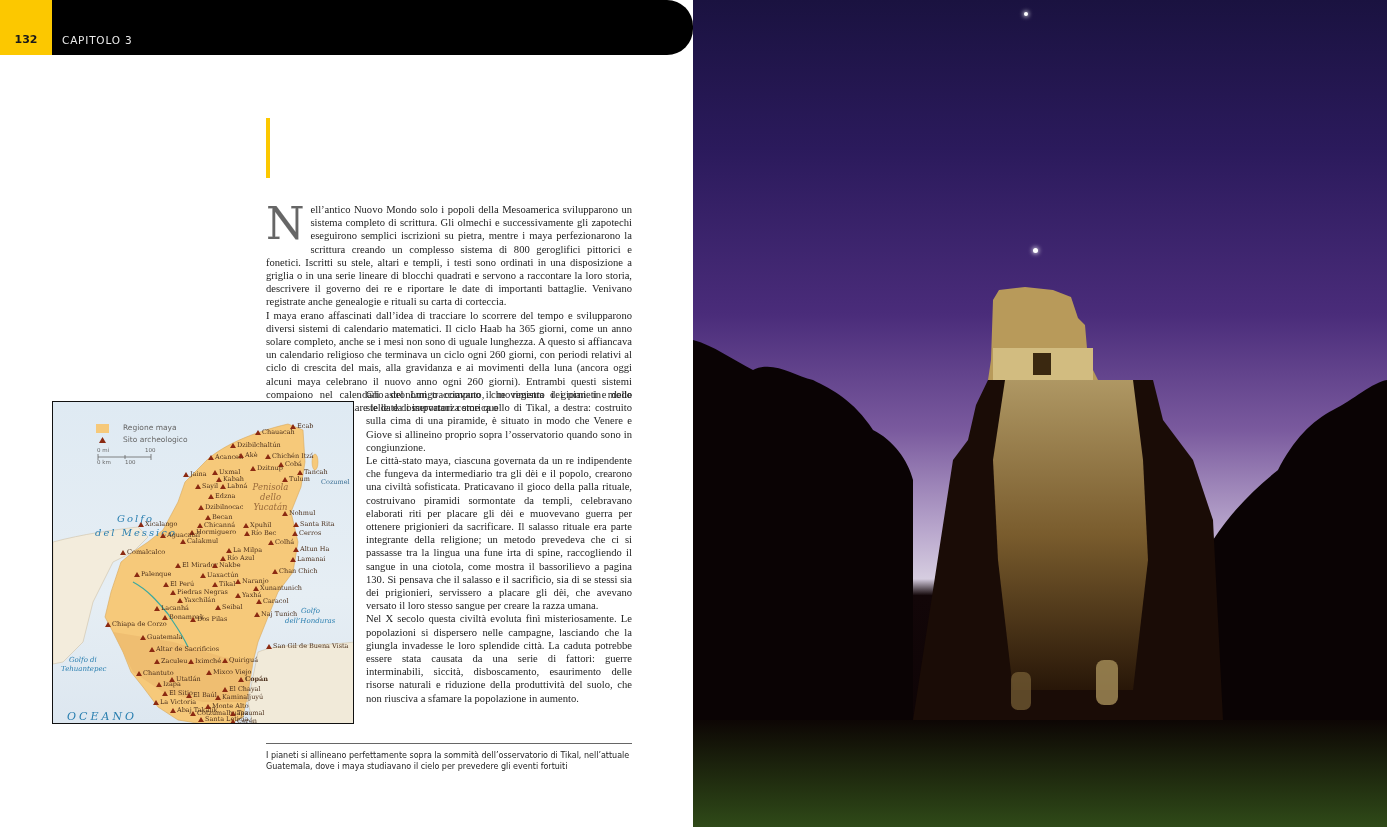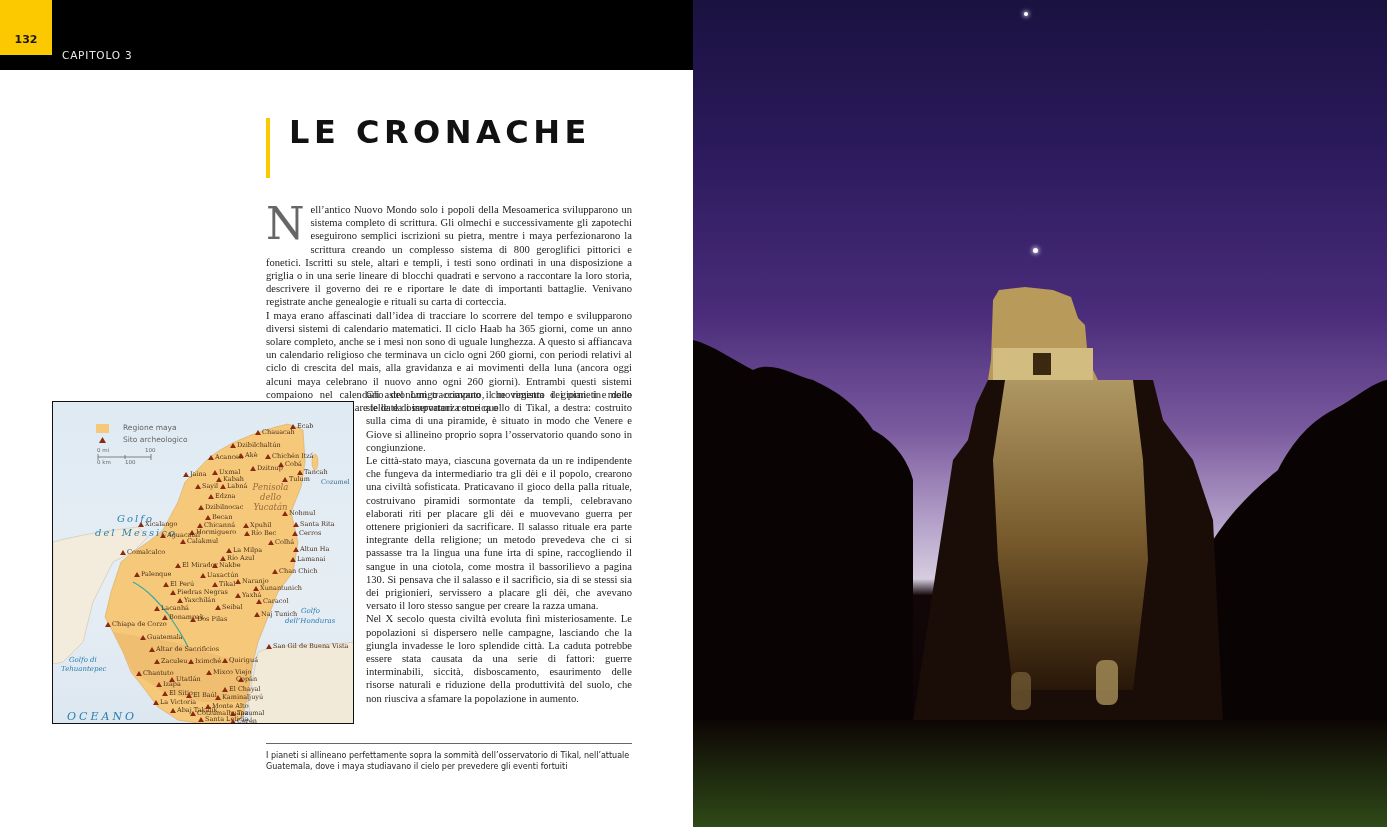--- a/index.html
+++ b/index.html
@@ -1,20 +1,20 @@
 <!DOCTYPE html>
 <html><head>
 <meta charset="utf-8">
 <style>
   * { margin:0; padding:0; box-sizing:border-box; }
   html, body { width:1387px; height:827px; overflow:hidden; background:#fff; }
   body { position:relative; font-family:"Liberation Serif", serif; color:#1a1a1a; }
 
   
-  .header { position:absolute; left:0; top:0; width:693px; height:70px; background:#000; }
+  .header { position:absolute; left:0; top:0; width:693px; height:55px; background:#000;border-radius:26px; }
   .page-num { position:absolute; left:0; top:0; width:52px; height:55px; background:#fcc800;
     font-family:"DejaVu Sans", sans-serif; font-size:11px; font-weight:bold; color:#1a1a1a;
     display:flex; align-items:flex-end; justify-content:center; padding-bottom:9px; }
   .chapter { position:absolute; left:62px; bottom:9px; font-family:"DejaVu Sans", sans-serif;
     font-size:10.5px; letter-spacing:0.8px; color:#eaeaea; }
 
   
   .title-bar { position:absolute; left:266px; top:118px; width:4px; height:60px; background:#fcc800; }
   .title { position:absolute; left:289px; top:114px; font-family:"DejaVu Sans", sans-serif;
     font-size:32px; font-weight:bold; letter-spacing:4.5px; line-height:36px; color:#111; }
@@ -50,21 +50,20 @@
 </head>
 <body>
 
 <div class="header">
   <div class="page-num">132</div>
   <div class="chapter">CAPITOLO 3</div>
 </div>
 
 <div class="title-bar"></div>
 <h1 class="title">
-  <div>LE CRONACHE</div>
 </h1>
 
 <div class="body-text col-wide">
   <p><span class="dropcap">N</span><span>ell’antico Nuovo Mondo solo i popoli della Mesoamerica svilupparono un sistema completo di scrittura. Gli olmechi e successivamente gli zapotechi eseguirono semplici iscrizioni su pietra, mentre i maya perfezionarono la scrittura creando un complesso sistema di 800 geroglifici pittorici e fonetici. Iscritti su stele, altari e templi, i testi sono ordinati in una disposizione a griglia o in una serie lineare di blocchi quadrati e servono a raccontare la loro storia, descrivere il governo dei re e riportare le date di importanti battaglie. Venivano registrate anche genealogie e rituali su carta di corteccia.</span></p>
   <p>I maya erano affascinati dall’idea di tracciare lo scorrere del tempo e svilupparono diversi sistemi di calendario matematici. Il ciclo Haab ha 365 giorni, come un anno solare completo, anche se i mesi non sono di uguale lunghezza. A questo si affiancava un calendario religioso che terminava un ciclo ogni 260 giorni, con periodi relativi al ciclo di crescita del mais, alla gravidanza e ai movimenti della luna (ancora oggi alcuni maya celebrano il nuovo anno ogni 260 giorni). Entrambi questi sistemi compaiono nel calendario del Lungo computo, che registra i giorni in modo cronologico per segnare le date di importanza storica o</p>
 </div>
 
 <div class="body-text col-narrow">
   <p>Gli astronomi tracciavano il movimento dei pianeti e delle stelle da osservatori come quello di Tikal, a destra: costruito sulla cima di una piramide, è situato in modo che Venere e Giove si allineino proprio sopra l’osservatorio quando sono in congiunzione.</p>
   <p>Le città-stato maya, ciascuna governata da un re indipendente che fungeva da intermediario tra gli dèi e il popolo, crearono una civiltà sofisticata. Praticavano il gioco della palla rituale, costruivano piramidi sormontate da templi, celebravano elaborati riti per placare gli dèi e muovevano guerra per ottenere prigionieri da sacrificare. Il salasso rituale era parte integrante della religione; un metodo prevedeva che ci si passasse tra la lingua una fune irta di spine, raccogliendo il sangue in una ciotola, come mostra il bassorilievo a pagina 130. Si pensava che il salasso e il sacrificio, sia di se stessi sia dei prigionieri, servissero a placare gli dèi, che avevano versato il loro stesso sangue per creare la razza umana.</p>
@@ -229,21 +228,21 @@
       <span class="map-label" style="left: 220px; top: 240px;">San Gil de Buena Vista</span>
       <span style="position: absolute; left: 101px; top: 257px; width: 0px; height: 0px; border-left: 3px solid transparent; border-right: 3px solid transparent; border-bottom: 5px solid rgb(139, 42, 18);"></span>
       <span class="map-label" style="left: 108px; top: 255px;">Zaculeu</span>
       <span style="position: absolute; left: 135px; top: 257px; width: 0px; height: 0px; border-left: 3px solid transparent; border-right: 3px solid transparent; border-bottom: 5px solid rgb(139, 42, 18);"></span>
       <span class="map-label" style="left: 142px; top: 255px;">Iximché</span>
       <span style="position: absolute; left: 169px; top: 256px; width: 0px; height: 0px; border-left: 3px solid transparent; border-right: 3px solid transparent; border-bottom: 5px solid rgb(139, 42, 18);"></span>
       <span class="map-label" style="left: 176px; top: 254px;">Quiriguá</span>
       <span style="position: absolute; left: 153px; top: 268px; width: 0px; height: 0px; border-left: 3px solid transparent; border-right: 3px solid transparent; border-bottom: 5px solid rgb(139, 42, 18);"></span>
       <span class="map-label" style="left: 160px; top: 266px;">Mixco Viejo</span>
       <span style="position: absolute; left: 185px; top: 275px; width: 0px; height: 0px; border-left: 3px solid transparent; border-right: 3px solid transparent; border-bottom: 5px solid rgb(139, 42, 18);"></span>
-      <span class="map-label" style="left: 183px; top: 273px;">Copán</span>
+      <span class="map-label" style="left: 192px; top: 273px; font-weight: bold;">Copán</span>
       <span style="position: absolute; left: 83px; top: 269px; width: 0px; height: 0px; border-left: 3px solid transparent; border-right: 3px solid transparent; border-bottom: 5px solid rgb(139, 42, 18);"></span>
       <span class="map-label" style="left: 90px; top: 267px;">Chantuto</span>
       <span style="position: absolute; left: 116px; top: 275px; width: 0px; height: 0px; border-left: 3px solid transparent; border-right: 3px solid transparent; border-bottom: 5px solid rgb(139, 42, 18);"></span>
       <span class="map-label" style="left: 123px; top: 273px;">Utatlán</span>
       <span style="position: absolute; left: 103px; top: 280px; width: 0px; height: 0px; border-left: 3px solid transparent; border-right: 3px solid transparent; border-bottom: 5px solid rgb(139, 42, 18);"></span>
       <span class="map-label" style="left: 110px; top: 278px;">Izapa</span>
       <span style="position: absolute; left: 169px; top: 285px; width: 0px; height: 0px; border-left: 3px solid transparent; border-right: 3px solid transparent; border-bottom: 5px solid rgb(139, 42, 18);"></span>
       <span class="map-label" style="left: 176px; top: 283px;">El Chayal</span>
       <span style="position: absolute; left: 109px; top: 289px; width: 0px; height: 0px; border-left: 3px solid transparent; border-right: 3px solid transparent; border-bottom: 5px solid rgb(139, 42, 18);"></span>
       <span class="map-label" style="left: 116px; top: 287px;">El Sitio</span>

